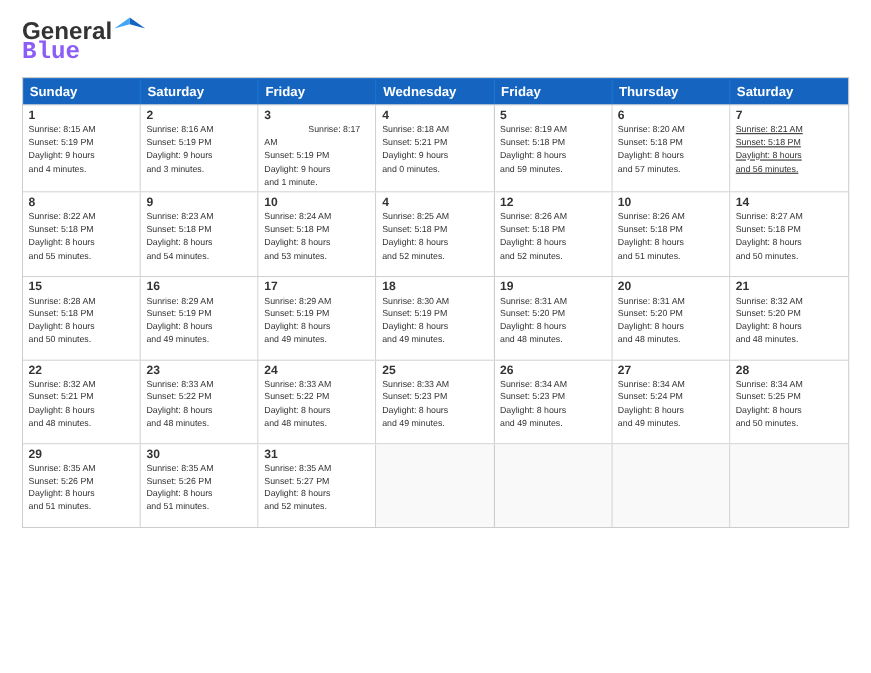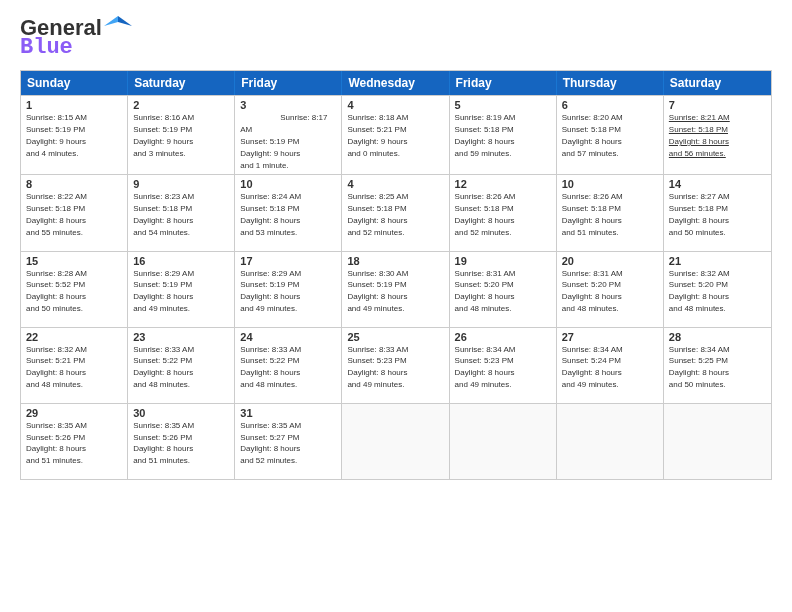--- a/index.html
+++ b/index.html
@@ -193,21 +193,21 @@
 Sunset: 5:18 PM
 Daylight: 8 hours
 and 51 minutes.</span></div>
           <div class="cal-cell"><span class="day-num">14</span><span class="cell-text" style="white-space: pre-line;">Sunrise: 8:27 AM
 Sunset: 5:18 PM
 Daylight: 8 hours
 and 50 minutes.</span></div>
         </div>
         <div class="cal-week">
           <div class="cal-cell"><span class="day-num">15</span><span class="cell-text" style="white-space: pre-line;">Sunrise: 8:28 AM
-Sunset: 5:52 PM
+Sunset: 5:18 PM
 Daylight: 8 hours
 and 50 minutes.</span></div>
           <div class="cal-cell"><span class="day-num">16</span><span class="cell-text" style="white-space: pre-line;">Sunrise: 8:29 AM
 Sunset: 5:19 PM
 Daylight: 8 hours
 and 49 minutes.</span></div>
           <div class="cal-cell"><span class="day-num">17</span><span class="cell-text" style="white-space: pre-line;">Sunrise: 8:29 AM
 Sunset: 5:19 PM
 Daylight: 8 hours
 and 49 minutes.</span></div>

